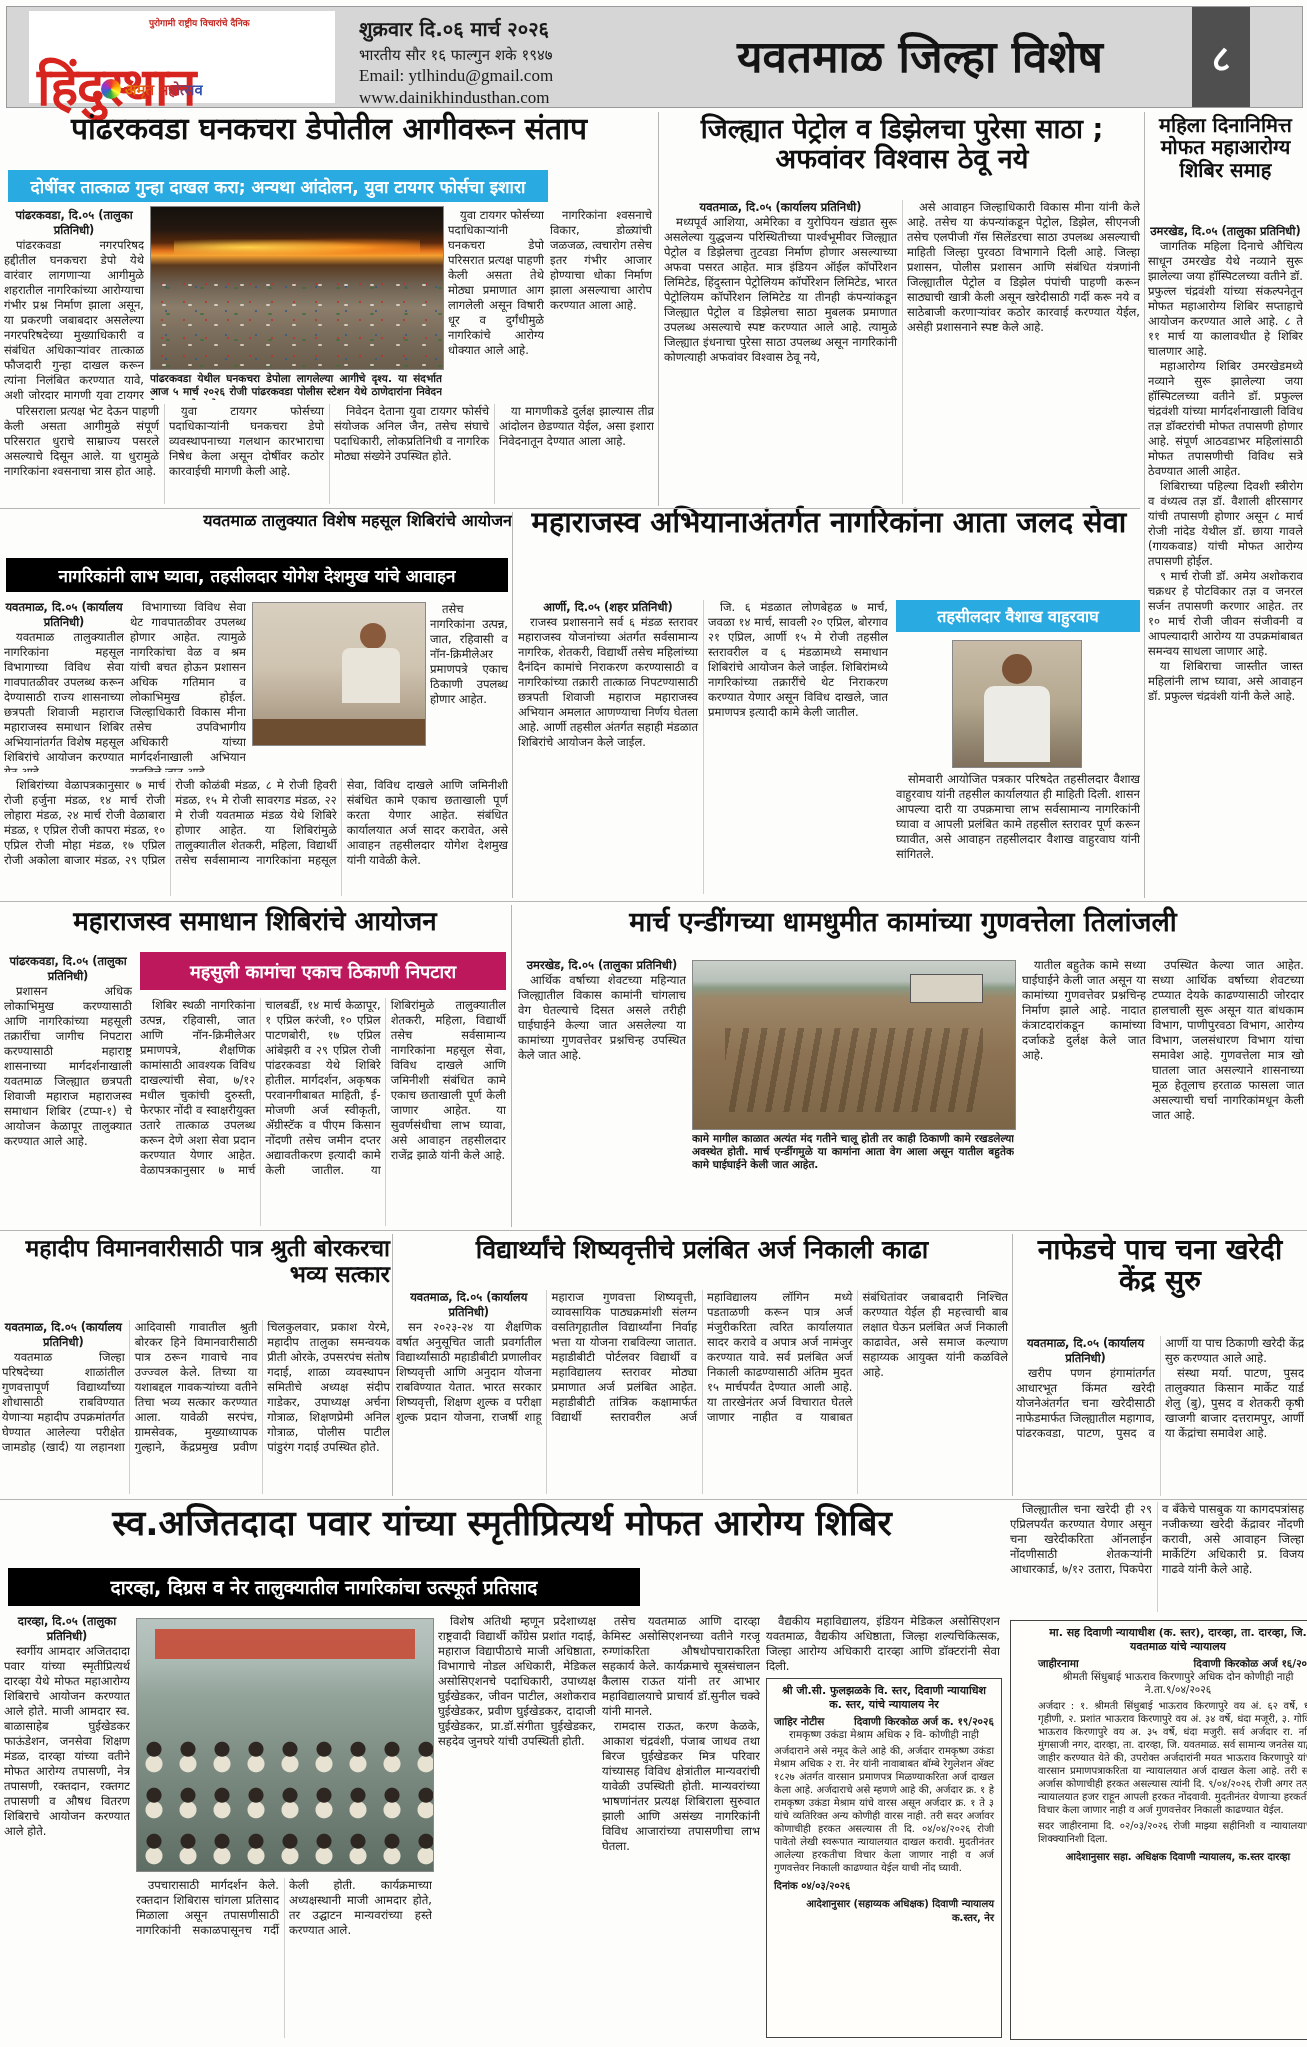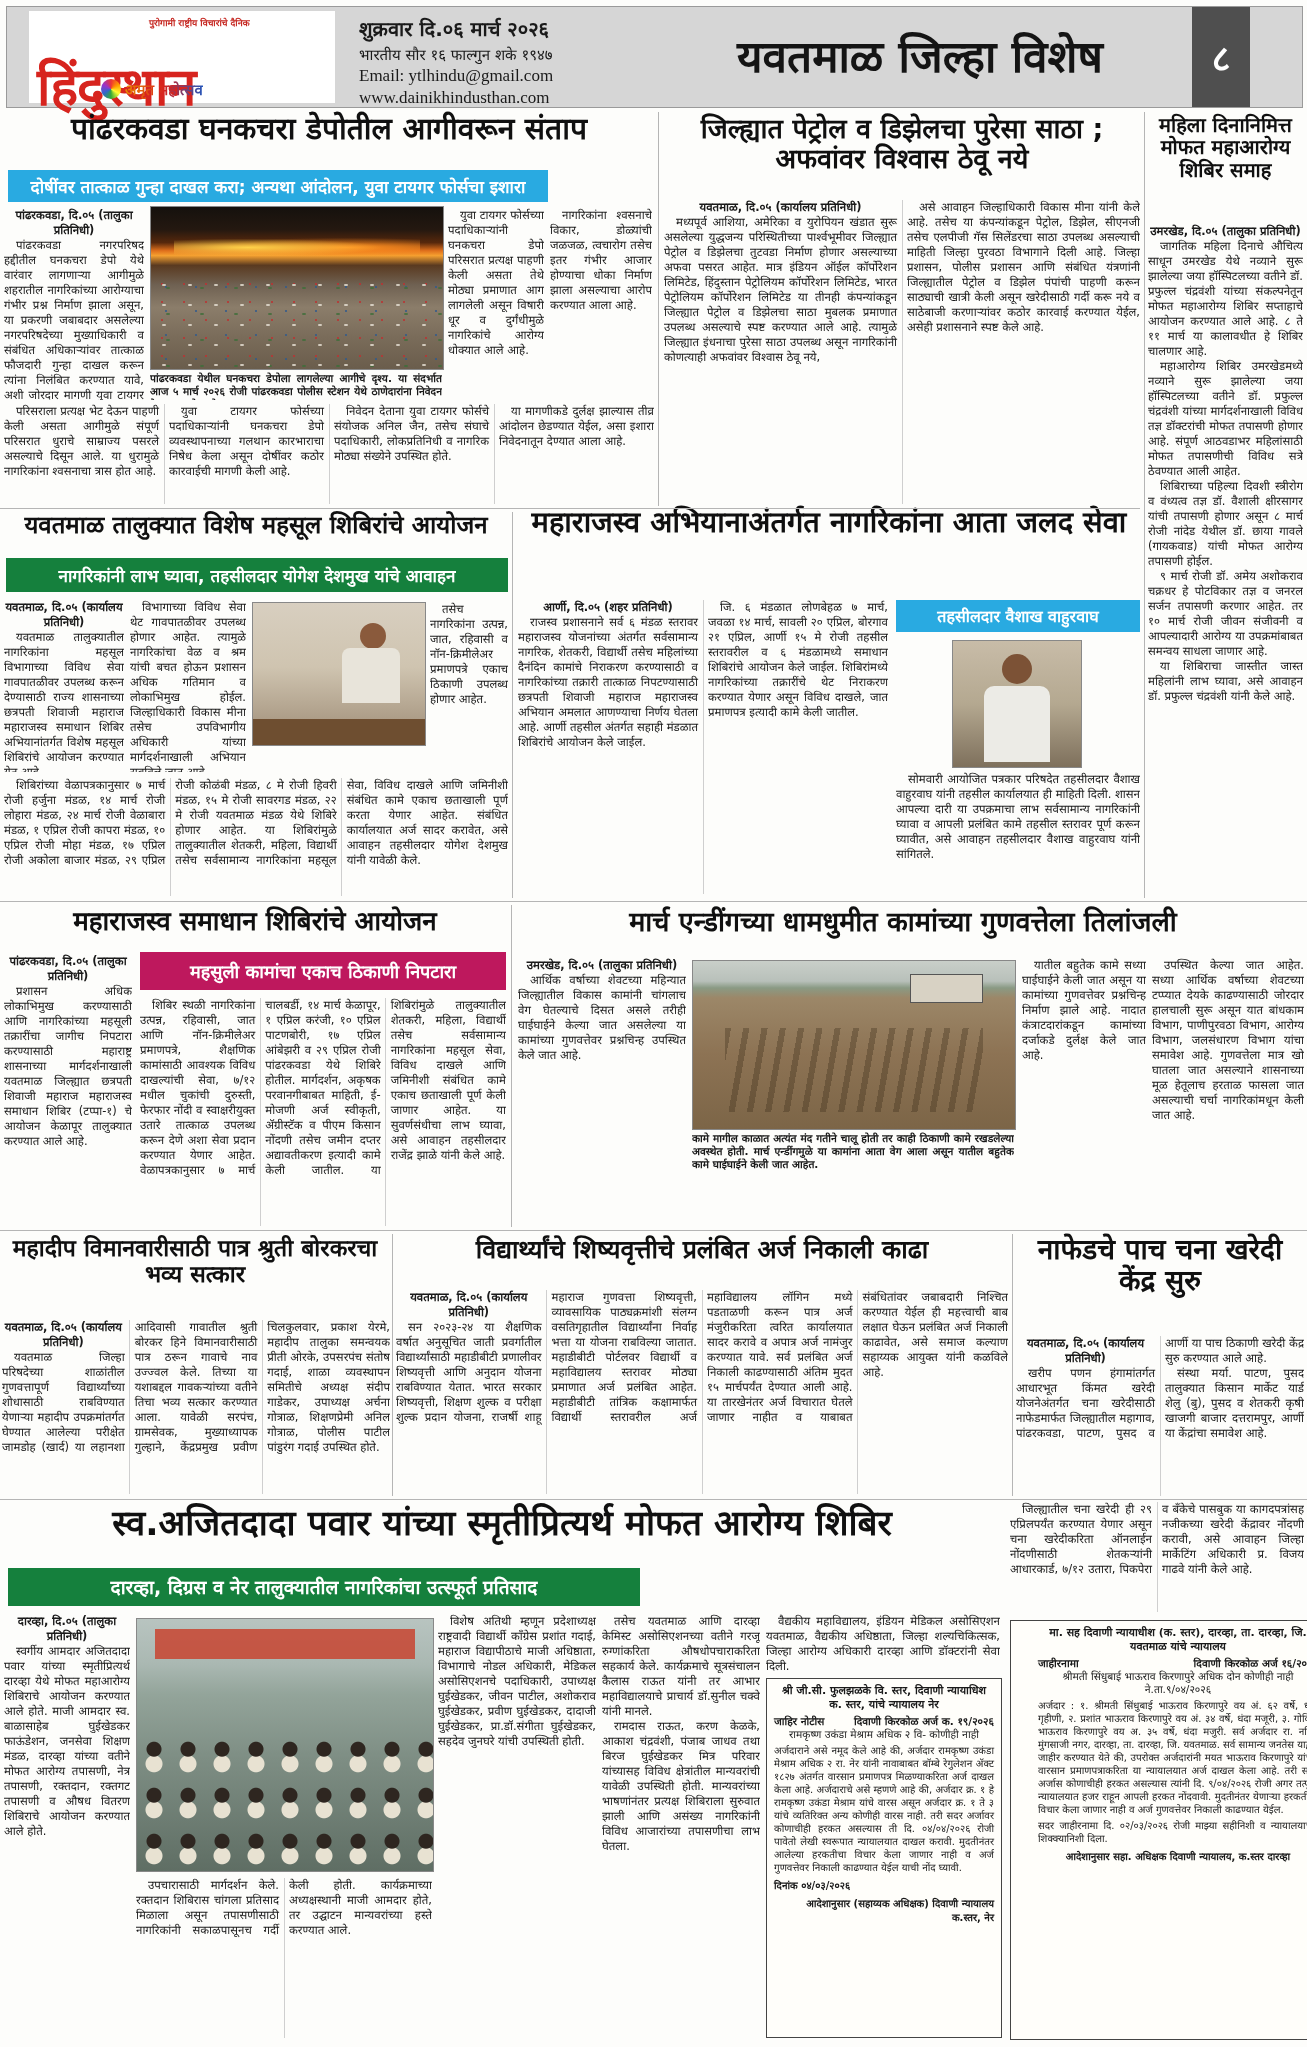--- a/index.html
+++ b/index.html
@@ -23,21 +23,21 @@
   .edition{position:absolute;left:648px;top:18px;width:530px;text-align:center;font-size:44px;
            font-weight:900;white-space:nowrap;color:#141414;}
   .pagebox{position:absolute;right:52px;top:0;width:58px;height:100px;background:#4f4f4f;color:#fff;
            display:flex;align-items:center;justify-content:center;font-size:36px;font-weight:800;}
   
   .hl{position:absolute;font-weight:900;color:#101010;text-align:center;line-height:1.12;
       font-family:"DejaVu Sans",sans-serif;}
   .nowrap{white-space:nowrap;}
   .sub{position:absolute;color:#fff;font-weight:800;text-align:center;display:flex;align-items:center;justify-content:center;}
   .sub-blue{background:#29aae1;}
-  .sub-green{background:#15803d;}
+  .sub-green{background:#000000;}
   .sub-navy{background:#be185d;}
   .bt{position:absolute;font-size:11.5px;line-height:15px;text-align:justify;overflow:hidden;}
   .bt span{display:block;text-indent:12px;}
   .dl{display:block;font-weight:800;text-align:center;text-indent:0 !important;}
   .cols{column-gap:10px;column-rule:1px solid #cfcfcf;}
   .c2{column-count:2;} .c3{column-count:3;} .c4{column-count:4;}
   .caption{position:absolute;font-size:10.5px;line-height:13px;font-weight:700;text-align:justify;overflow:hidden;}
   .vline{position:absolute;width:1px;background:#b5b5b5;}
   .hline{position:absolute;height:1px;background:#b5b5b5;}
   
@@ -126,21 +126,21 @@
   <div class="hl" style="left:1148px;top:114px;width:155px;font-size:20px;">महिला दिनानिमित्त मोफत महाआरोग्य शिबिर समाह</div>
   <div class="bt" style="left:1148px;top:224px;width:155px;height:672px;">
     <span class="dl">उमरखेड, दि.०५ (तालुका प्रतिनिधी)</span>
     <span>जागतिक महिला दिनाचे औचित्य साधून उमरखेड येथे नव्याने सुरू झालेल्या जया हॉस्पिटलच्या वतीने डॉ. प्रफुल्ल चंद्रवंशी यांच्या संकल्पनेतून मोफत महाआरोग्य शिबिर सप्ताहाचे आयोजन करण्यात आले आहे. ८ ते ११ मार्च या कालावधीत हे शिबिर चालणार आहे.</span>
     <span>महाआरोग्य शिबिर उमरखेडमध्ये नव्याने सुरू झालेल्या जया हॉस्पिटलच्या वतीने डॉ. प्रफुल्ल चंद्रवंशी यांच्या मार्गदर्शनाखाली विविध तज्ञ डॉक्टरांची मोफत तपासणी होणार आहे. संपूर्ण आठवडाभर महिलांसाठी मोफत तपासणीची विविध सत्रे ठेवण्यात आली आहेत.</span>
     <span>शिबिराच्या पहिल्या दिवशी स्त्रीरोग व वंध्यत्व तज्ञ डॉ. वैशाली क्षीरसागर यांची तपासणी होणार असून ८ मार्च रोजी नांदेड येथील डॉ. छाया गावले (गायकवाड) यांची मोफत आरोग्य तपासणी होईल.</span>
     <span>९ मार्च रोजी डॉ. अमेय अशोकराव चक्रधर हे पोटविकार तज्ञ व जनरल सर्जन तपासणी करणार आहेत. तर १० मार्च रोजी जीवन संजीवनी व आपल्यादारी आरोग्य या उपक्रमांबाबत समन्वय साधला जाणार आहे.</span>
     <span>या शिबिराचा जास्तीत जास्त महिलांनी लाभ घ्यावा, असे आवाहन डॉ. प्रफुल्ल चंद्रवंशी यांनी केले आहे.</span>
   </div>
 
-  <div class="hl nowrap" style="left:0;top:512px;width:512px;font-size:24px;">यवतमाळ तालुक्यात विशेष महसूल शिबिरांचे आयोजन</div>
+  <div class="hl nowrap" style="left:0;top:512px;width:512px;font-size:16px;text-align:right;">यवतमाळ तालुक्यात विशेष महसूल शिबिरांचे आयोजन</div>
   <div class="sub sub-green" style="left:6px;top:558px;width:502px;height:34px;font-size:17px;">नागरिकांनी लाभ घ्यावा, तहसीलदार योगेश देशमुख यांचे आवाहन</div>
   <div class="bt" style="left:4px;top:600px;width:120px;height:172px;">
     <span class="dl">यवतमाळ, दि.०५ (कार्यालय प्रतिनिधी)</span>
     <span>यवतमाळ तालुक्यातील नागरिकांना महसूल विभागाच्या विविध सेवा गावपातळीवर उपलब्ध करून देण्यासाठी राज्य शासनाच्या छत्रपती शिवाजी महाराज महाराजस्व समाधान शिबिर अभियानांतर्गत विशेष महसूल शिबिरांचे आयोजन करण्यात येत आहे.</span>
   </div>
   <div class="bt" style="left:130px;top:600px;width:116px;height:172px;">
     <span>विभागाच्या विविध सेवा थेट गावपातळीवर उपलब्ध होणार आहेत. त्यामुळे नागरिकांचा वेळ व श्रम यांची बचत होऊन प्रशासन अधिक गतिमान व लोकाभिमुख होईल. जिल्हाधिकारी विकास मीना तसेच उपविभागीय अधिकारी यांच्या मार्गदर्शनाखाली अभियान राबविले जात आहे.</span>
   </div>
   <div class="photo ph-office" style="left:252px;top:602px;width:172px;height:142px;">
     <div class="head" style="left:62%;top:14%;width:26px;height:26px;"></div>
@@ -189,21 +189,21 @@
     <div class="track"></div>
   </div>
   <div class="caption" style="left:692px;top:1132px;width:322px;height:62px;">कामे मागील काळात अत्यंत मंद गतीने चालू होती तर काही ठिकाणी कामे रखडलेल्या अवस्थेत होती. मार्च एन्डींगमुळे या कामांना आता वेग आला असून यातील बहुतेक कामे घाईघाईने केली जात आहेत.</div>
   <div class="bt" style="left:1022px;top:958px;width:124px;height:268px;">
     <span>यातील बहुतेक कामे सध्या घाईघाईने केली जात असून या कामांच्या गुणवत्तेवर प्रश्नचिन्ह निर्माण झाले आहे. नादात कंत्राटदारांकडून कामांच्या दर्जाकडे दुर्लक्ष केले जात आहे.</span>
   </div>
   <div class="bt" style="left:1152px;top:958px;width:152px;height:268px;">
     <span>उपस्थित केल्या जात आहेत. सध्या आर्थिक वर्षाच्या शेवटच्या टप्प्यात देयके काढण्यासाठी जोरदार हालचाली सुरू असून यात बांधकाम विभाग, पाणीपुरवठा विभाग, आरोग्य विभाग, जलसंधारण विभाग यांचा समावेश आहे. गुणवत्तेला मात्र खो घातला जात असल्याने शासनाच्या मूळ हेतूलाच हरताळ फासला जात असल्याची चर्चा नागरिकांमधून केली जात आहे.</span>
   </div>
 
-  <div class="hl" style="left:0;top:1236px;width:390px;font-size:23px;">महादीप विमानवारीसाठी पात्र श्रुती बोरकरचा भव्य सत्कार</div>
+  <div class="hl" style="left:0;top:1236px;width:390px;font-size:23px;text-align:right;">महादीप विमानवारीसाठी पात्र श्रुती बोरकरचा भव्य सत्कार</div>
   <div class="bt cols c3" style="left:2px;top:1320px;width:388px;height:174px;">
     <span class="dl">यवतमाळ, दि.०५ (कार्यालय प्रतिनिधी)</span>
     <span>यवतमाळ जिल्हा परिषदेच्या शाळांतील गुणवत्तापूर्ण विद्यार्थ्यांच्या शोधासाठी राबविण्यात येणाऱ्या महादीप उपक्रमांतर्गत घेण्यात आलेल्या परीक्षेत जामडोह (खार्द) या लहानशा आदिवासी गावातील श्रुती बोरकर हिने विमानवारीसाठी पात्र ठरून गावाचे नाव उज्ज्वल केले. तिच्या या यशाबद्दल गावकऱ्यांच्या वतीने तिचा भव्य सत्कार करण्यात आला. यावेळी सरपंच, ग्रामसेवक, मुख्याध्यापक गुल्हाने, केंद्रप्रमुख प्रवीण चिलकुलवार, प्रकाश येरमे, महादीप तालुका समन्वयक प्रीती ओरके, उपसरपंच संतोष गदाई, शाळा व्यवस्थापन समितीचे अध्यक्ष संदीप गाडेकर, उपाध्यक्ष अर्चना गोत्राळ, शिक्षणप्रेमी अनिल गोत्राळ, पोलीस पाटील पांडुरंग गदाई उपस्थित होते.</span>
   </div>
 
   <div class="hl nowrap" style="left:396px;top:1236px;width:612px;font-size:25px;">विद्यार्थ्यांचे शिष्यवृत्तीचे प्रलंबित अर्ज निकाली काढा</div>
   <div class="bt cols c4" style="left:396px;top:1290px;width:612px;height:204px;">
     <span class="dl">यवतमाळ, दि.०५ (कार्यालय प्रतिनिधी)</span>
     <span>सन २०२३-२४ या शैक्षणिक वर्षात अनुसूचित जाती प्रवर्गातील विद्यार्थ्यांसाठी महाडीबीटी प्रणालीवर शिष्यवृत्ती आणि अनुदान योजना राबविण्यात येतात. भारत सरकार शिष्यवृत्ती, शिक्षण शुल्क व परीक्षा शुल्क प्रदान योजना, राजर्षी शाहू महाराज गुणवत्ता शिष्यवृत्ती, व्यावसायिक पाठ्यक्रमांशी संलग्न वसतिगृहातील विद्यार्थ्यांना निर्वाह भत्ता या योजना राबविल्या जातात. महाडीबीटी पोर्टलवर विद्यार्थी व महाविद्यालय स्तरावर मोठ्या प्रमाणात अर्ज प्रलंबित आहेत. महाडीबीटी तांत्रिक कक्षामार्फत विद्यार्थी स्तरावरील अर्ज महाविद्यालय लॉगिन मध्ये पडताळणी करून पात्र अर्ज मंजुरीकरिता त्वरित कार्यालयात सादर करावे व अपात्र अर्ज नामंजुर करण्यात यावे. सर्व प्रलंबित अर्ज निकाली काढण्यासाठी अंतिम मुदत १५ मार्चपर्यंत देण्यात आली आहे. या तारखेनंतर अर्ज विचारात घेतले जाणार नाहीत व याबाबत संबंधितांवर जबाबदारी निश्चित करण्यात येईल ही महत्त्वाची बाब लक्षात घेऊन प्रलंबित अर्ज निकाली काढावेत, असे समाज कल्याण सहाय्यक आयुक्त यांनी कळविले आहे.</span>
   </div>

